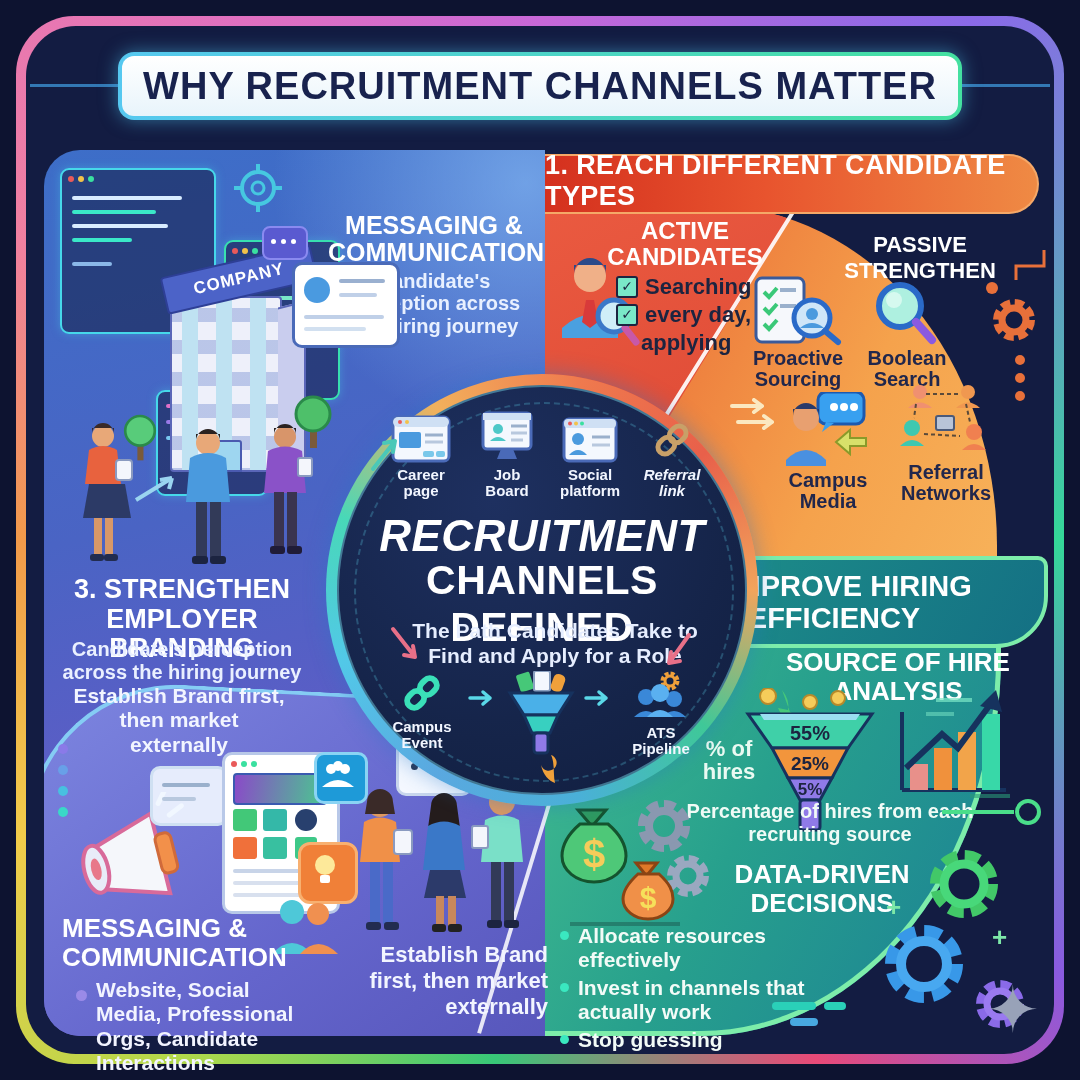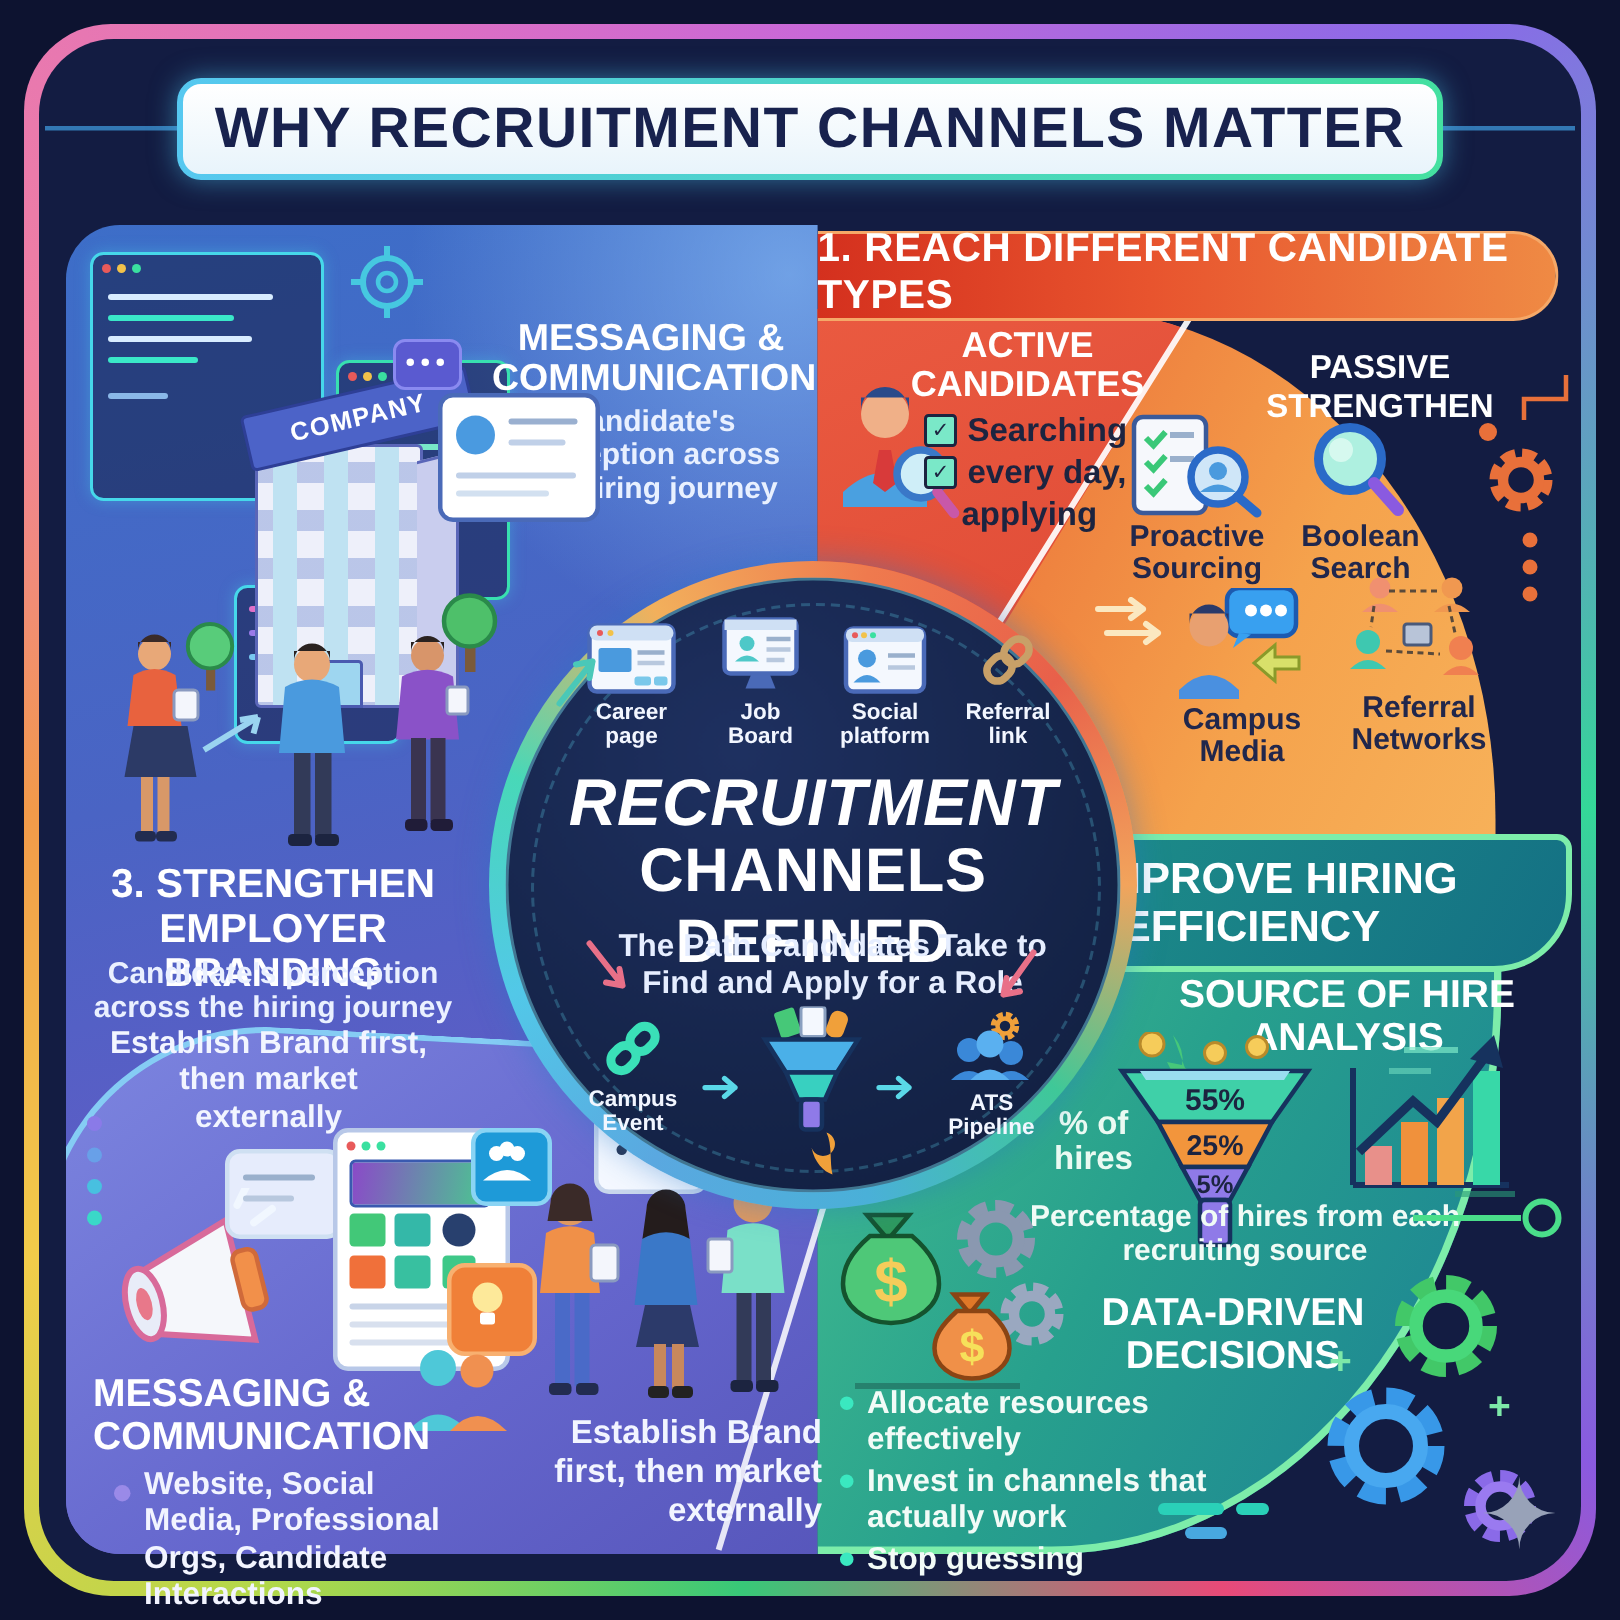--- a/index.html
+++ b/index.html
@@ -64,21 +64,21 @@
     box-shadow:0 0 22px rgba(40,120,200,.45);}
   .circle{left:11px;top:11px;width:410px;height:410px;border-radius:50%;
     background:radial-gradient(circle at 38% 28%,#1e3060 0%,#152449 62%,#101d3e 100%);
     border:2px solid rgba(120,220,235,.45);box-sizing:border-box;}
   .circle-dash{left:26px;top:26px;width:380px;height:380px;border-radius:50%;border:2px dashed rgba(90,200,225,.28);box-sizing:border-box;}
   .chan-row{left:0;top:24px;width:100%;display:flex;justify-content:center;align-items:flex-end;gap:12px;}
   .chan-item{display:flex;flex-direction:column;align-items:center;width:82px;}
   .chan-label{font-size:15px;font-weight:700;color:#f2f6ff;text-align:center;line-height:1.05;margin-top:4px;}
   .c-title{left:0;width:100%;text-align:center;color:#fff;font-weight:800;letter-spacing:.5px;}
   .c-sub{left:51px;top:232px;width:330px;text-align:center;color:#e6eeff;font-size:21px;font-weight:600;line-height:1.18;}
-  .chan-row2{left:0;top:284px;width:100%;display:flex;justify-content:center;align-items:center;gap:8px;}
+  .chan-row2{left:0;top:284px;width:100%;display:flex;justify-content:center;align-items:flex-start;gap:8px;}
 
   
   .t-msg-top{left:328px;top:212px;width:212px;font-size:25px;line-height:1.08;}
   .t-msg-top-sub{left:338px;top:270px;width:192px;font-size:20px;line-height:1.12;color:#e8f0ff;}
   .t-strong{left:52px;top:575px;width:260px;font-size:27px;line-height:1.1;}
   .t-strong-sub{left:58px;top:638px;width:248px;font-size:20px;line-height:1.14;color:#eaf0ff;}
   .t-strong-note{left:72px;top:684px;width:214px;font-size:21px;line-height:1.16;color:#f2f5ff;}
   .t-active{left:596px;top:218px;width:178px;font-size:24px;line-height:1.1;}
   .check-list{left:616px;top:274px;width:180px;}
   .check-row{display:flex;align-items:center;gap:7px;margin-bottom:2px;}
@@ -595,21 +595,21 @@
             <circle cx="8" cy="6.5" r="2" fill="#e85a5a"></circle>
               <circle cx="14" cy="6.5" r="2" fill="#f2c24a"></circle>
               <circle cx="20" cy="6.5" r="2" fill="#3ae0a0"></circle>
             <circle cx="16" cy="22" r="6" fill="#4a9ade"></circle>
               <path d="M7 38 q9 -10 18 0 z" fill="#4a9ade"></path>
             <line x1="30" y1="20" x2="48" y2="20" stroke="#9ab0cc" stroke-width="3"></line>
             <line x1="30" y1="28" x2="48" y2="28" stroke="#b8c8de" stroke-width="3"></line>
           </svg>
           <div class="chan-label">Social platform</div>
         </div>
-        <div class="chan-item" style="width:64px;">
+        <div class="chan-item" style="width:64px;font-style:italic;">
           <svg width="46" height="46" viewBox="0 0 46 46">
             <g transform="rotate(-45 23 23)" stroke="#c8a068" stroke-width="5" fill="none">
               <rect x="6" y="16" width="18" height="14" rx="7"></rect>
               <rect x="22" y="16" width="18" height="14" rx="7"></rect>
             </g>
           </svg>
           <div class="chan-label">Referral link</div>
         </div>
       </div>
 

